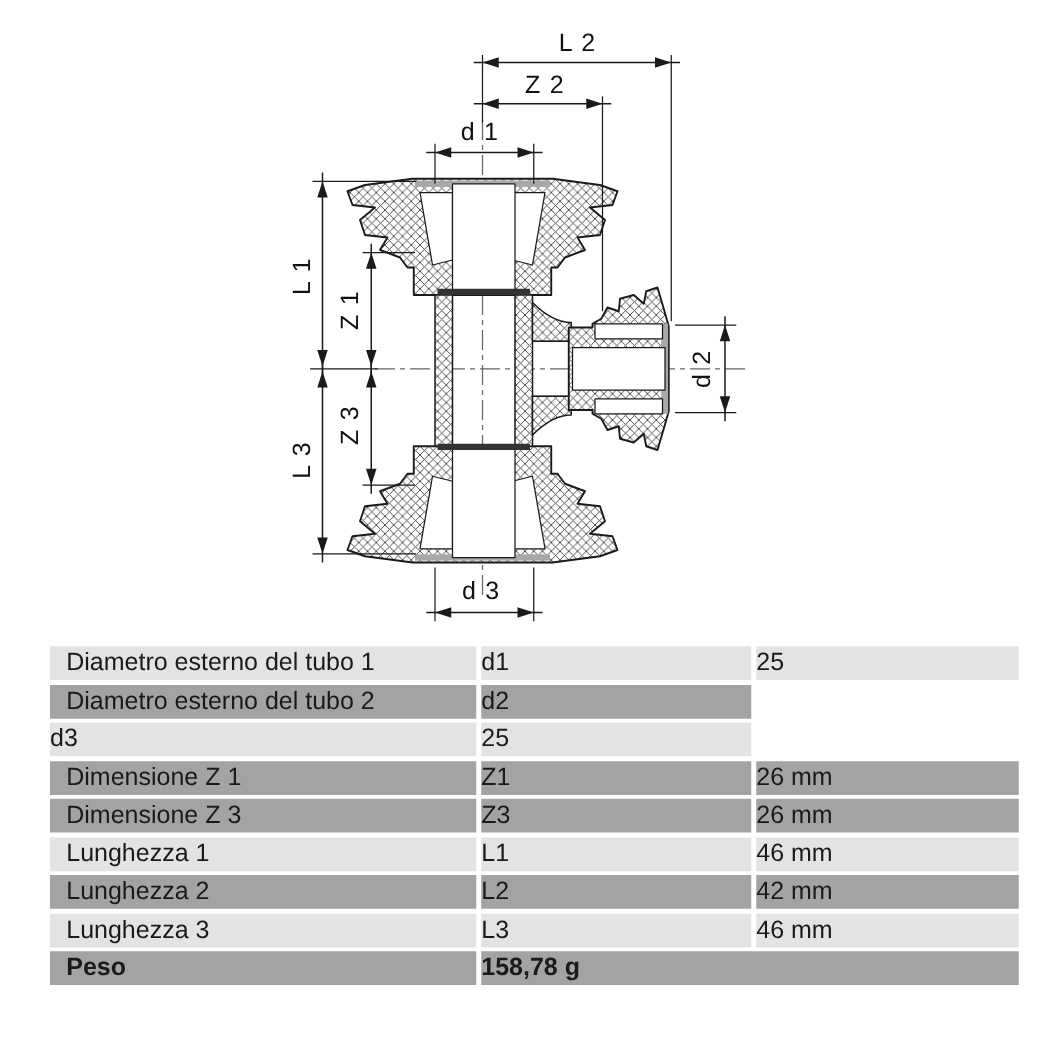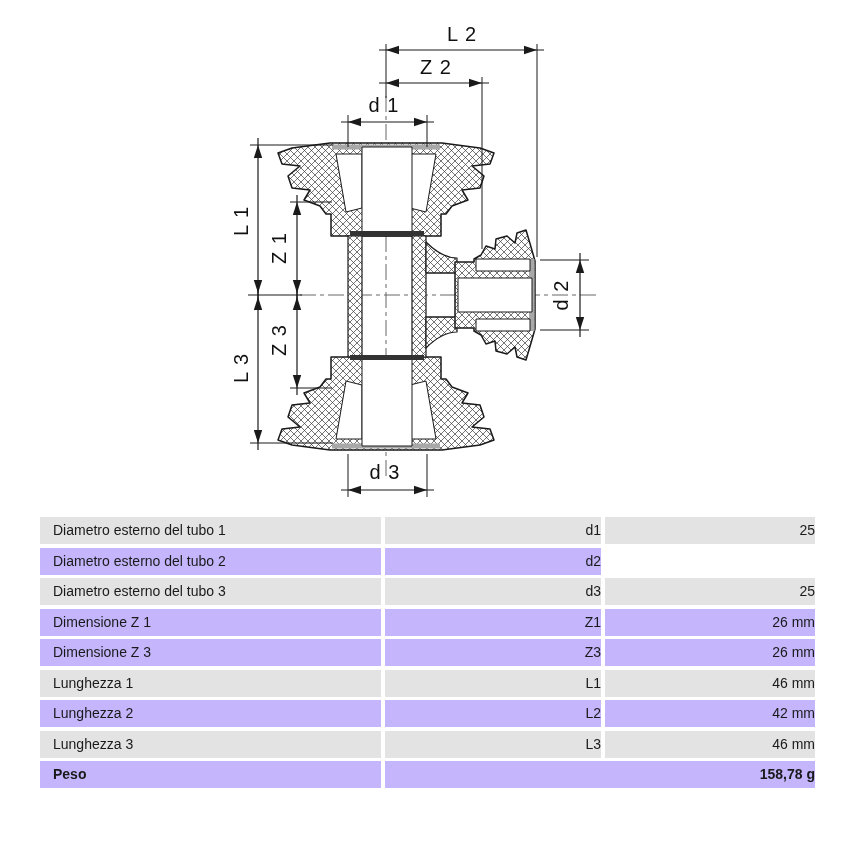--- a/index.html
+++ b/index.html
@@ -1,28 +1,28 @@
 <!DOCTYPE html>
 <html><head>
 <meta charset="utf-8">
 <style>
   html,body{margin:0;padding:0;background:#fff;}
   .page{position:relative;width:850px;height:850px;background:#fff;overflow:hidden;
         font-family:"Liberation Sans",sans-serif;color:#1a1a1a;border-radius:20px;}
   .diagram-wrap{position:absolute;top:0;left:0;width:850px;height:512px;}
   svg text{font-family:"Liberation Sans",sans-serif;font-size:20px;fill:#111;letter-spacing:1px;}
-  .spec-table{position:absolute;top:517px;left:40px;width:775px;font-size:14px;}
+  .spec-table{position:absolute;top:517px;left:40px;width:775px;font-size:20px;}
   .spec-row{display:grid;grid-template-columns:341px 216px 210px;column-gap:4px;
             height:27px;line-height:27px;margin-bottom:3.5px;}
   .spec-row.merged{grid-template-columns:341px 430px;font-weight:bold;}
   .spec-row > div{height:27px;overflow:hidden;white-space:nowrap;}
   .cell-label{padding-left:13px;text-align:left;}
-  .cell-code,.cell-value{text-align:right;}
+  .cell-code,.cell-value{text-align:left;}
   .row-dark > div{background:#e3e3e3;}
-  .row-light > div{background:#c4b5fd;}
+  .row-light > div{background:#a3a3a3;}
 </style>
 </head>
 <body>
 
 <div class="page">
 
   <div class="diagram-wrap">
     <svg width="850" height="512" viewBox="0 0 850 512">
       <defs>
         <pattern id="xh" patternUnits="userSpaceOnUse" width="7" height="7">
@@ -136,21 +136,20 @@
       <div class="cell-code">d1</div>
       <div class="cell-value">25</div>
     </div>
 
     <div class="spec-row row-light">
       <div class="cell-label">Diametro esterno del tubo 2</div>
       <div class="cell-code">d2</div>
     </div>
 
     <div class="spec-row row-dark">
-      <div class="cell-label">Diametro esterno del tubo 3</div>
       <div class="cell-code">d3</div>
       <div class="cell-value">25</div>
     </div>
 
     <div class="spec-row row-light">
       <div class="cell-label">Dimensione Z 1</div>
       <div class="cell-code">Z1</div>
       <div class="cell-value">26 mm</div>
     </div>
 

